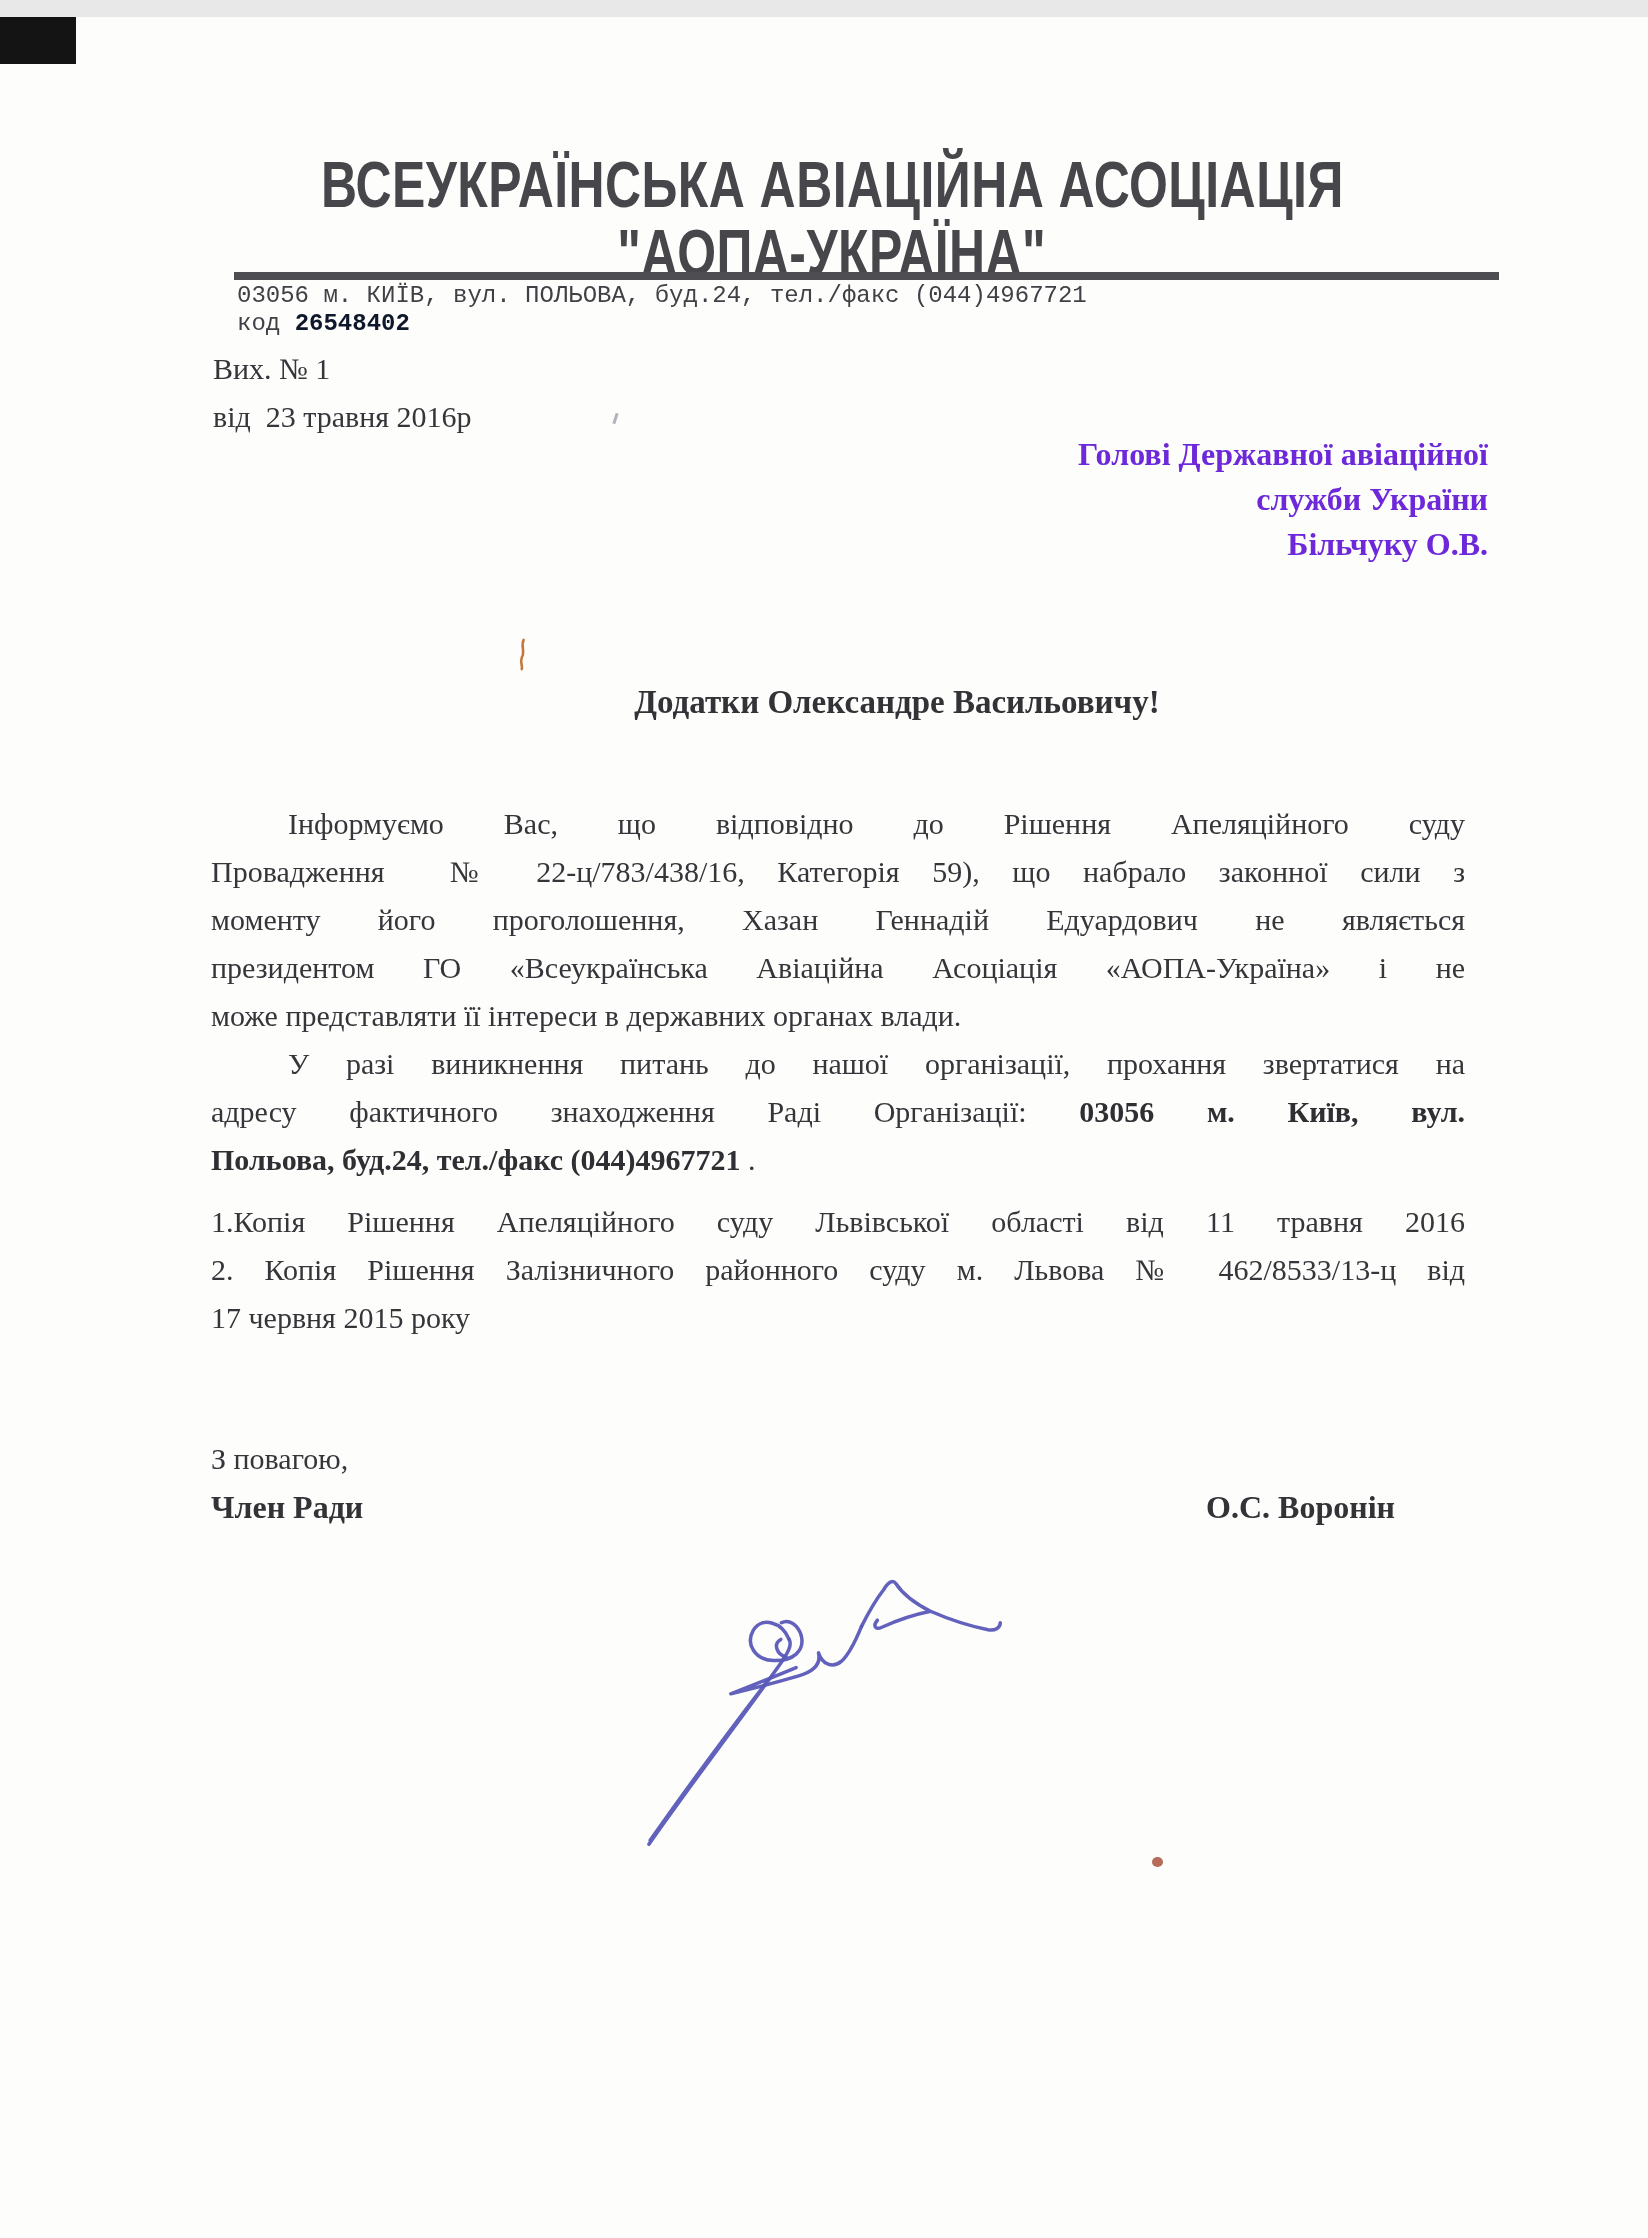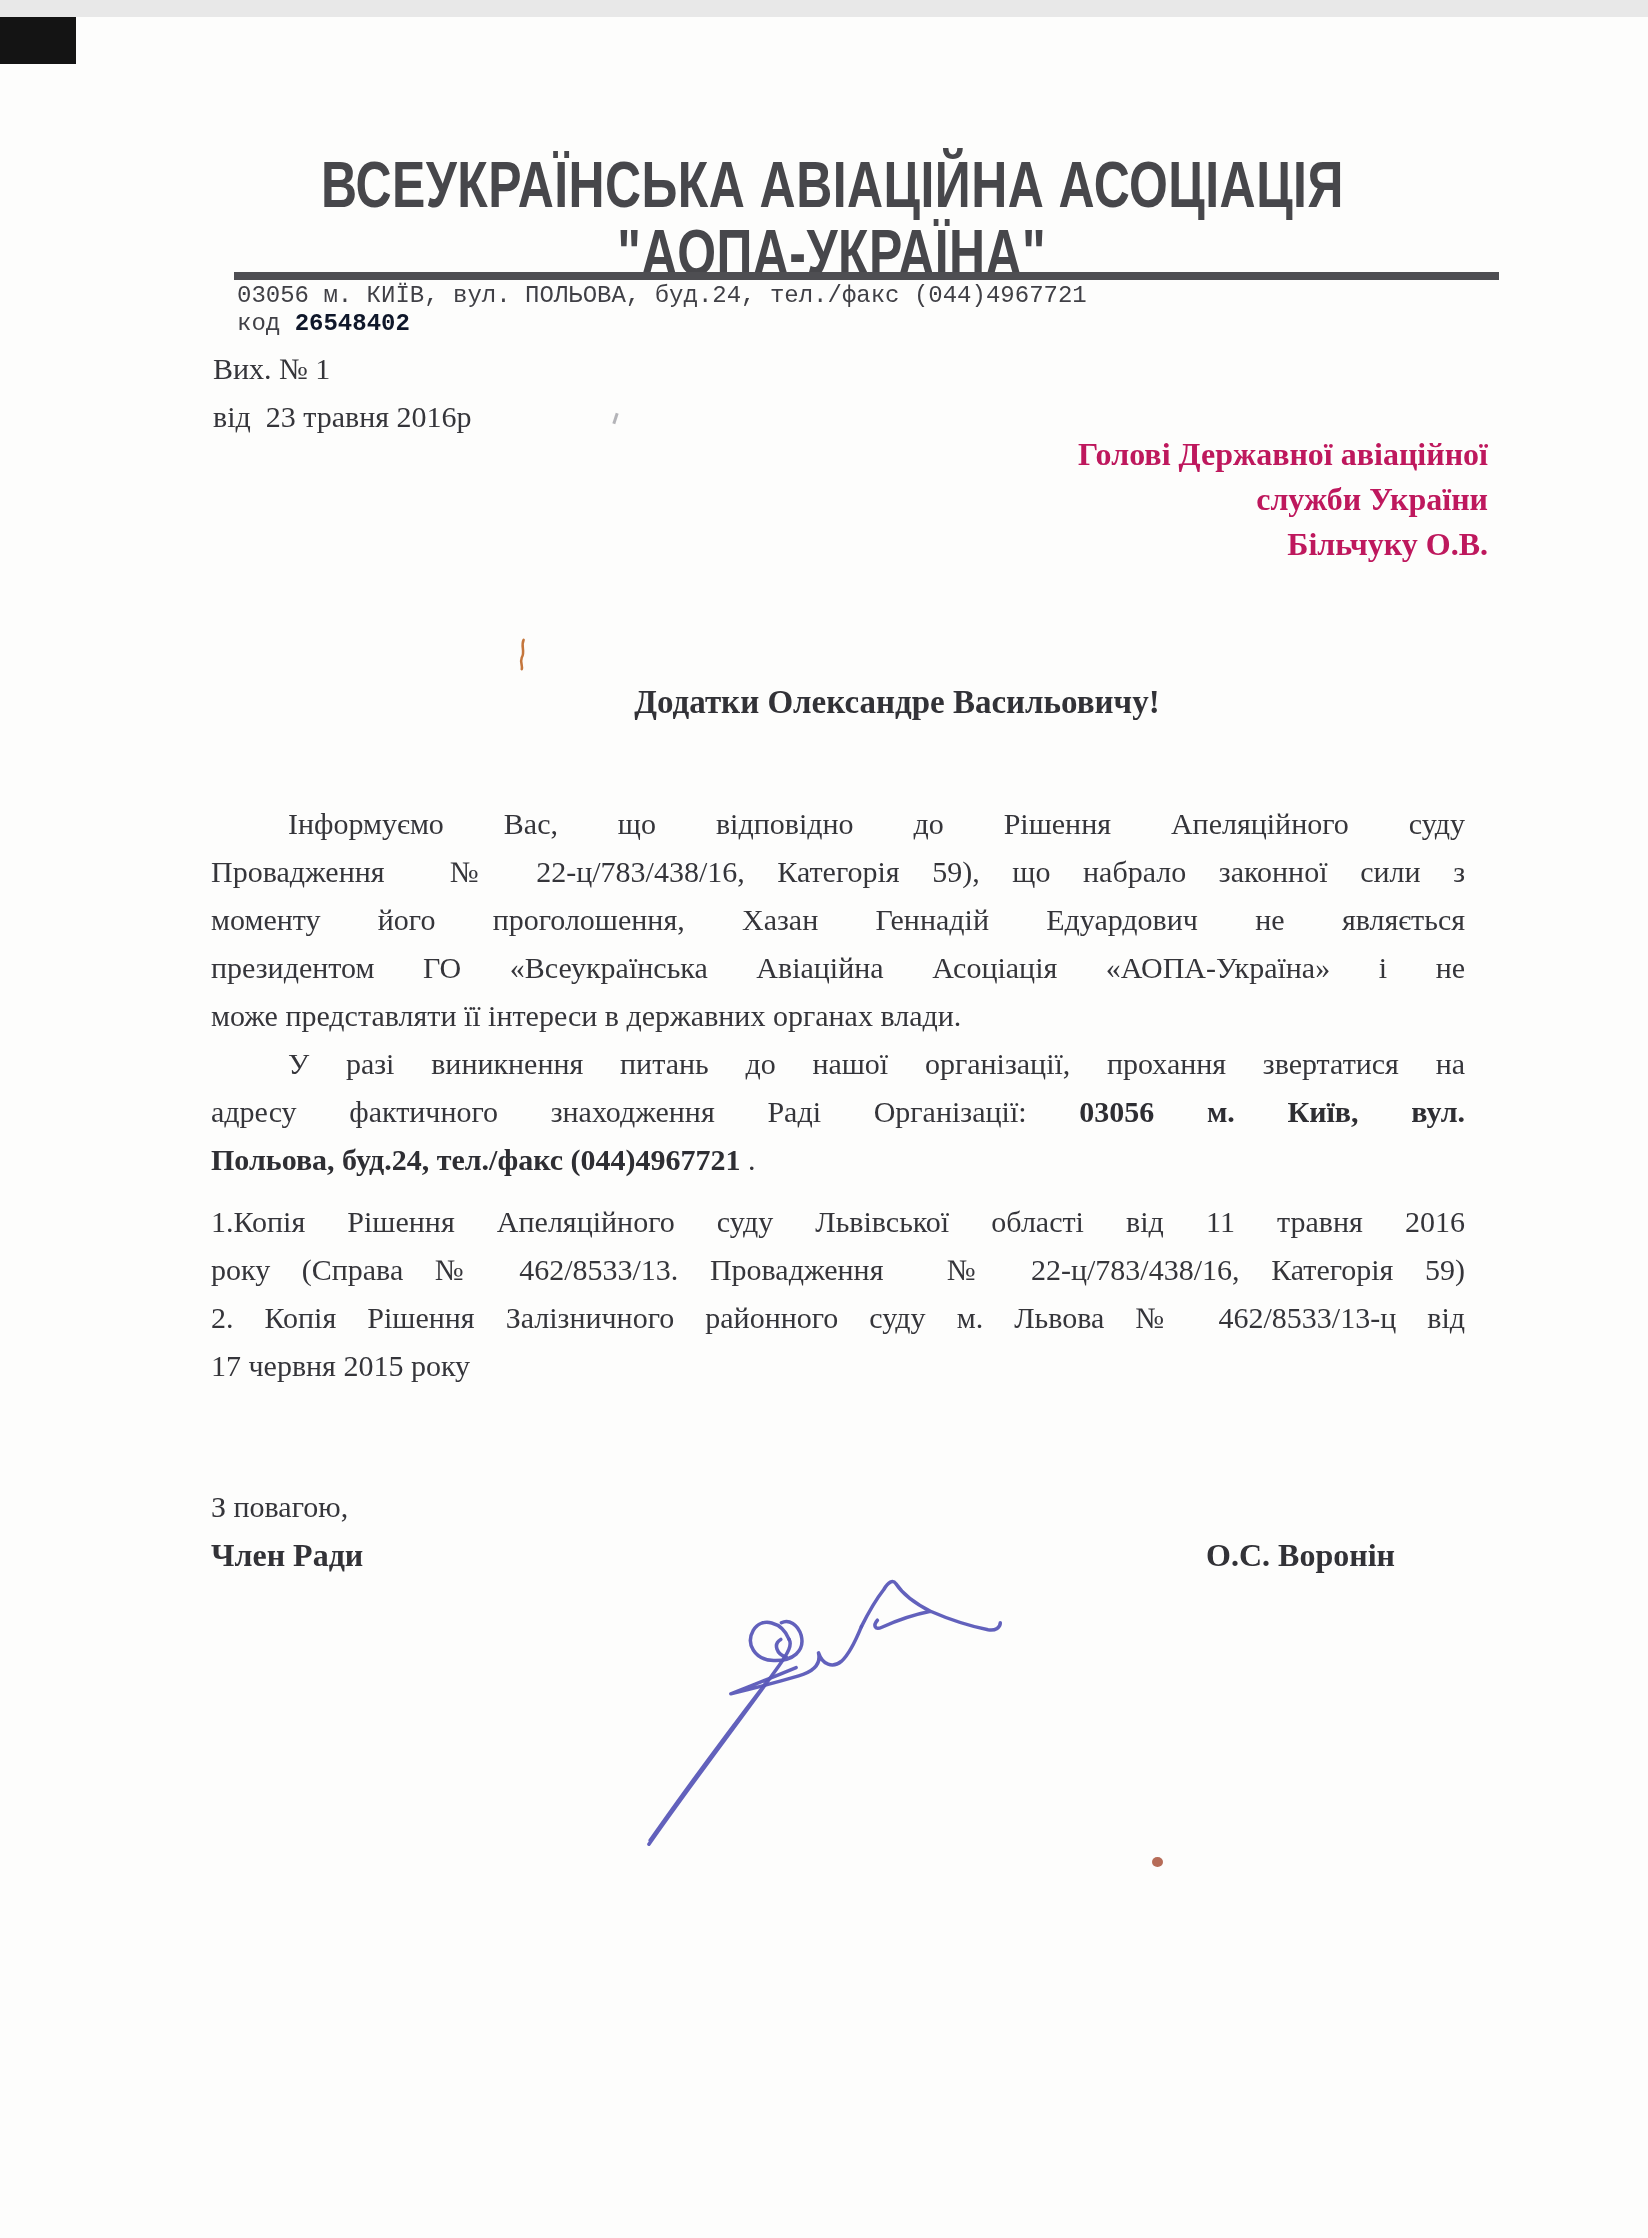--- a/index.html
+++ b/index.html
@@ -45,21 +45,21 @@
   .header-code .code-num { font-weight:700; color:#0f172a; }
 
   
   .ref-block { position:absolute; left:213px; top:328px; font-size:30px; line-height:48px; }
 
   
   .recipient-block {
     position:absolute; right:161px; top:415px;
     text-align:right;
     font-weight:700; font-size:32px; line-height:45px;
-    color:#be185d;
+    color:#6d28d9;
   }
 
   
   .salutation {
     position:absolute; left:211px; top:667px; width:1254px;
     text-align:center; transform:translateX(59px);
     font-weight:700; font-size:33px; color:#323237;
   }
 
   
@@ -117,21 +117,20 @@
     <div class="line">моменту його проголошення, Хазан Геннадій Едуардович не являється</div>
     <div class="line">президентом ГО «Всеукраїнська Авіаційна Асоціація «АОПА-Україна» і не</div>
     <div class="line line--left">може представляти її інтереси в державних органах влади.</div>
 
     <div class="line line--indent">У разі виникнення питань до нашої організації, прохання звертатися на</div>
     <div class="line"><span>адресу фактичного знаходження Раді Організації: </span><span class="bold">03056 м. Київ, вул.</span></div>
     <div class="line line--left"><span class="bold">Польова, буд.24, тел./факс (044)4967721</span><span>&nbsp;.</span></div>
 
     <div class="attachments-block">
       <div class="line">1.Копія Рішення Апеляційного суду Львівської області від 11 травня 2016</div>
-      <div class="line">року (Справа № 462/8533/13. Провадження &nbsp;№ 22-ц/783/438/16, Категорія 59)</div>
       <div class="line">2. Копія Рішення Залізничного районного суду м. Львова № 462/8533/13-ц від</div>
       <div class="line line--left">17 червня 2015 року</div>
     </div>
 
     <div class="closing-block">
       <div class="line line--left">З повагою,</div>
       <div class="closing-row">
         <span class="closing-role">Член Ради</span>
         <span class="closing-name">О.С. Воронін</span>
       </div>

